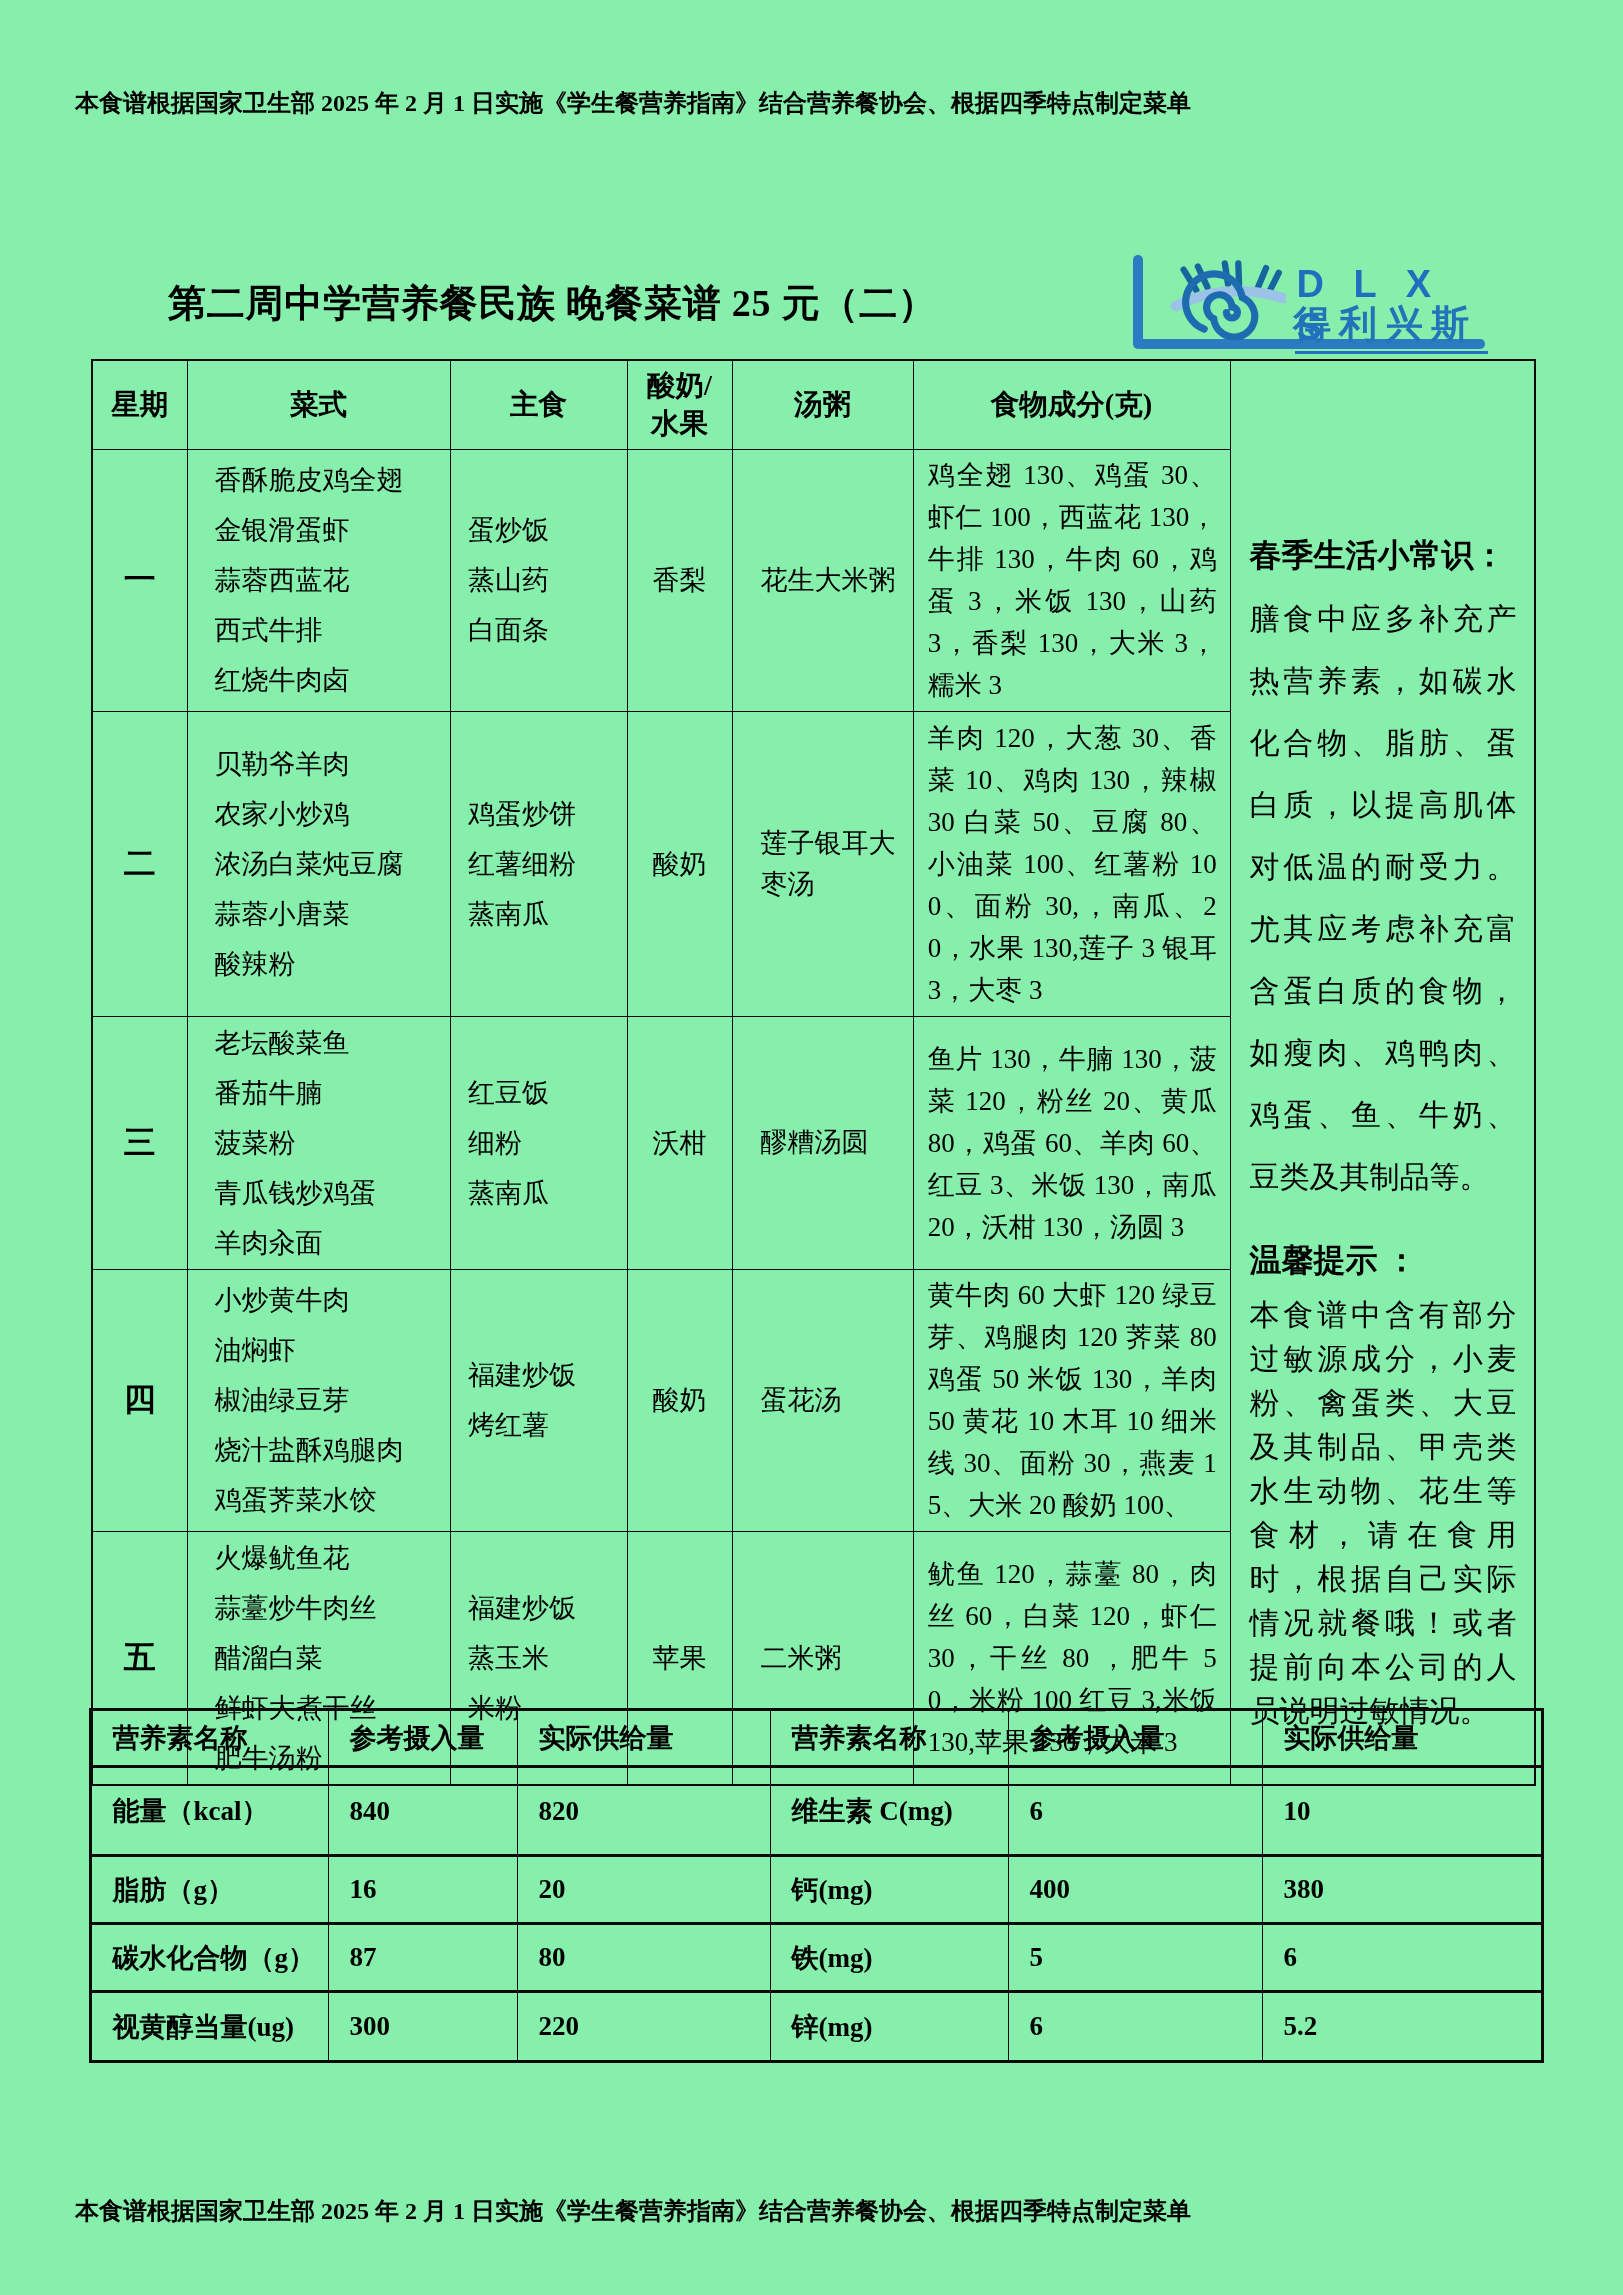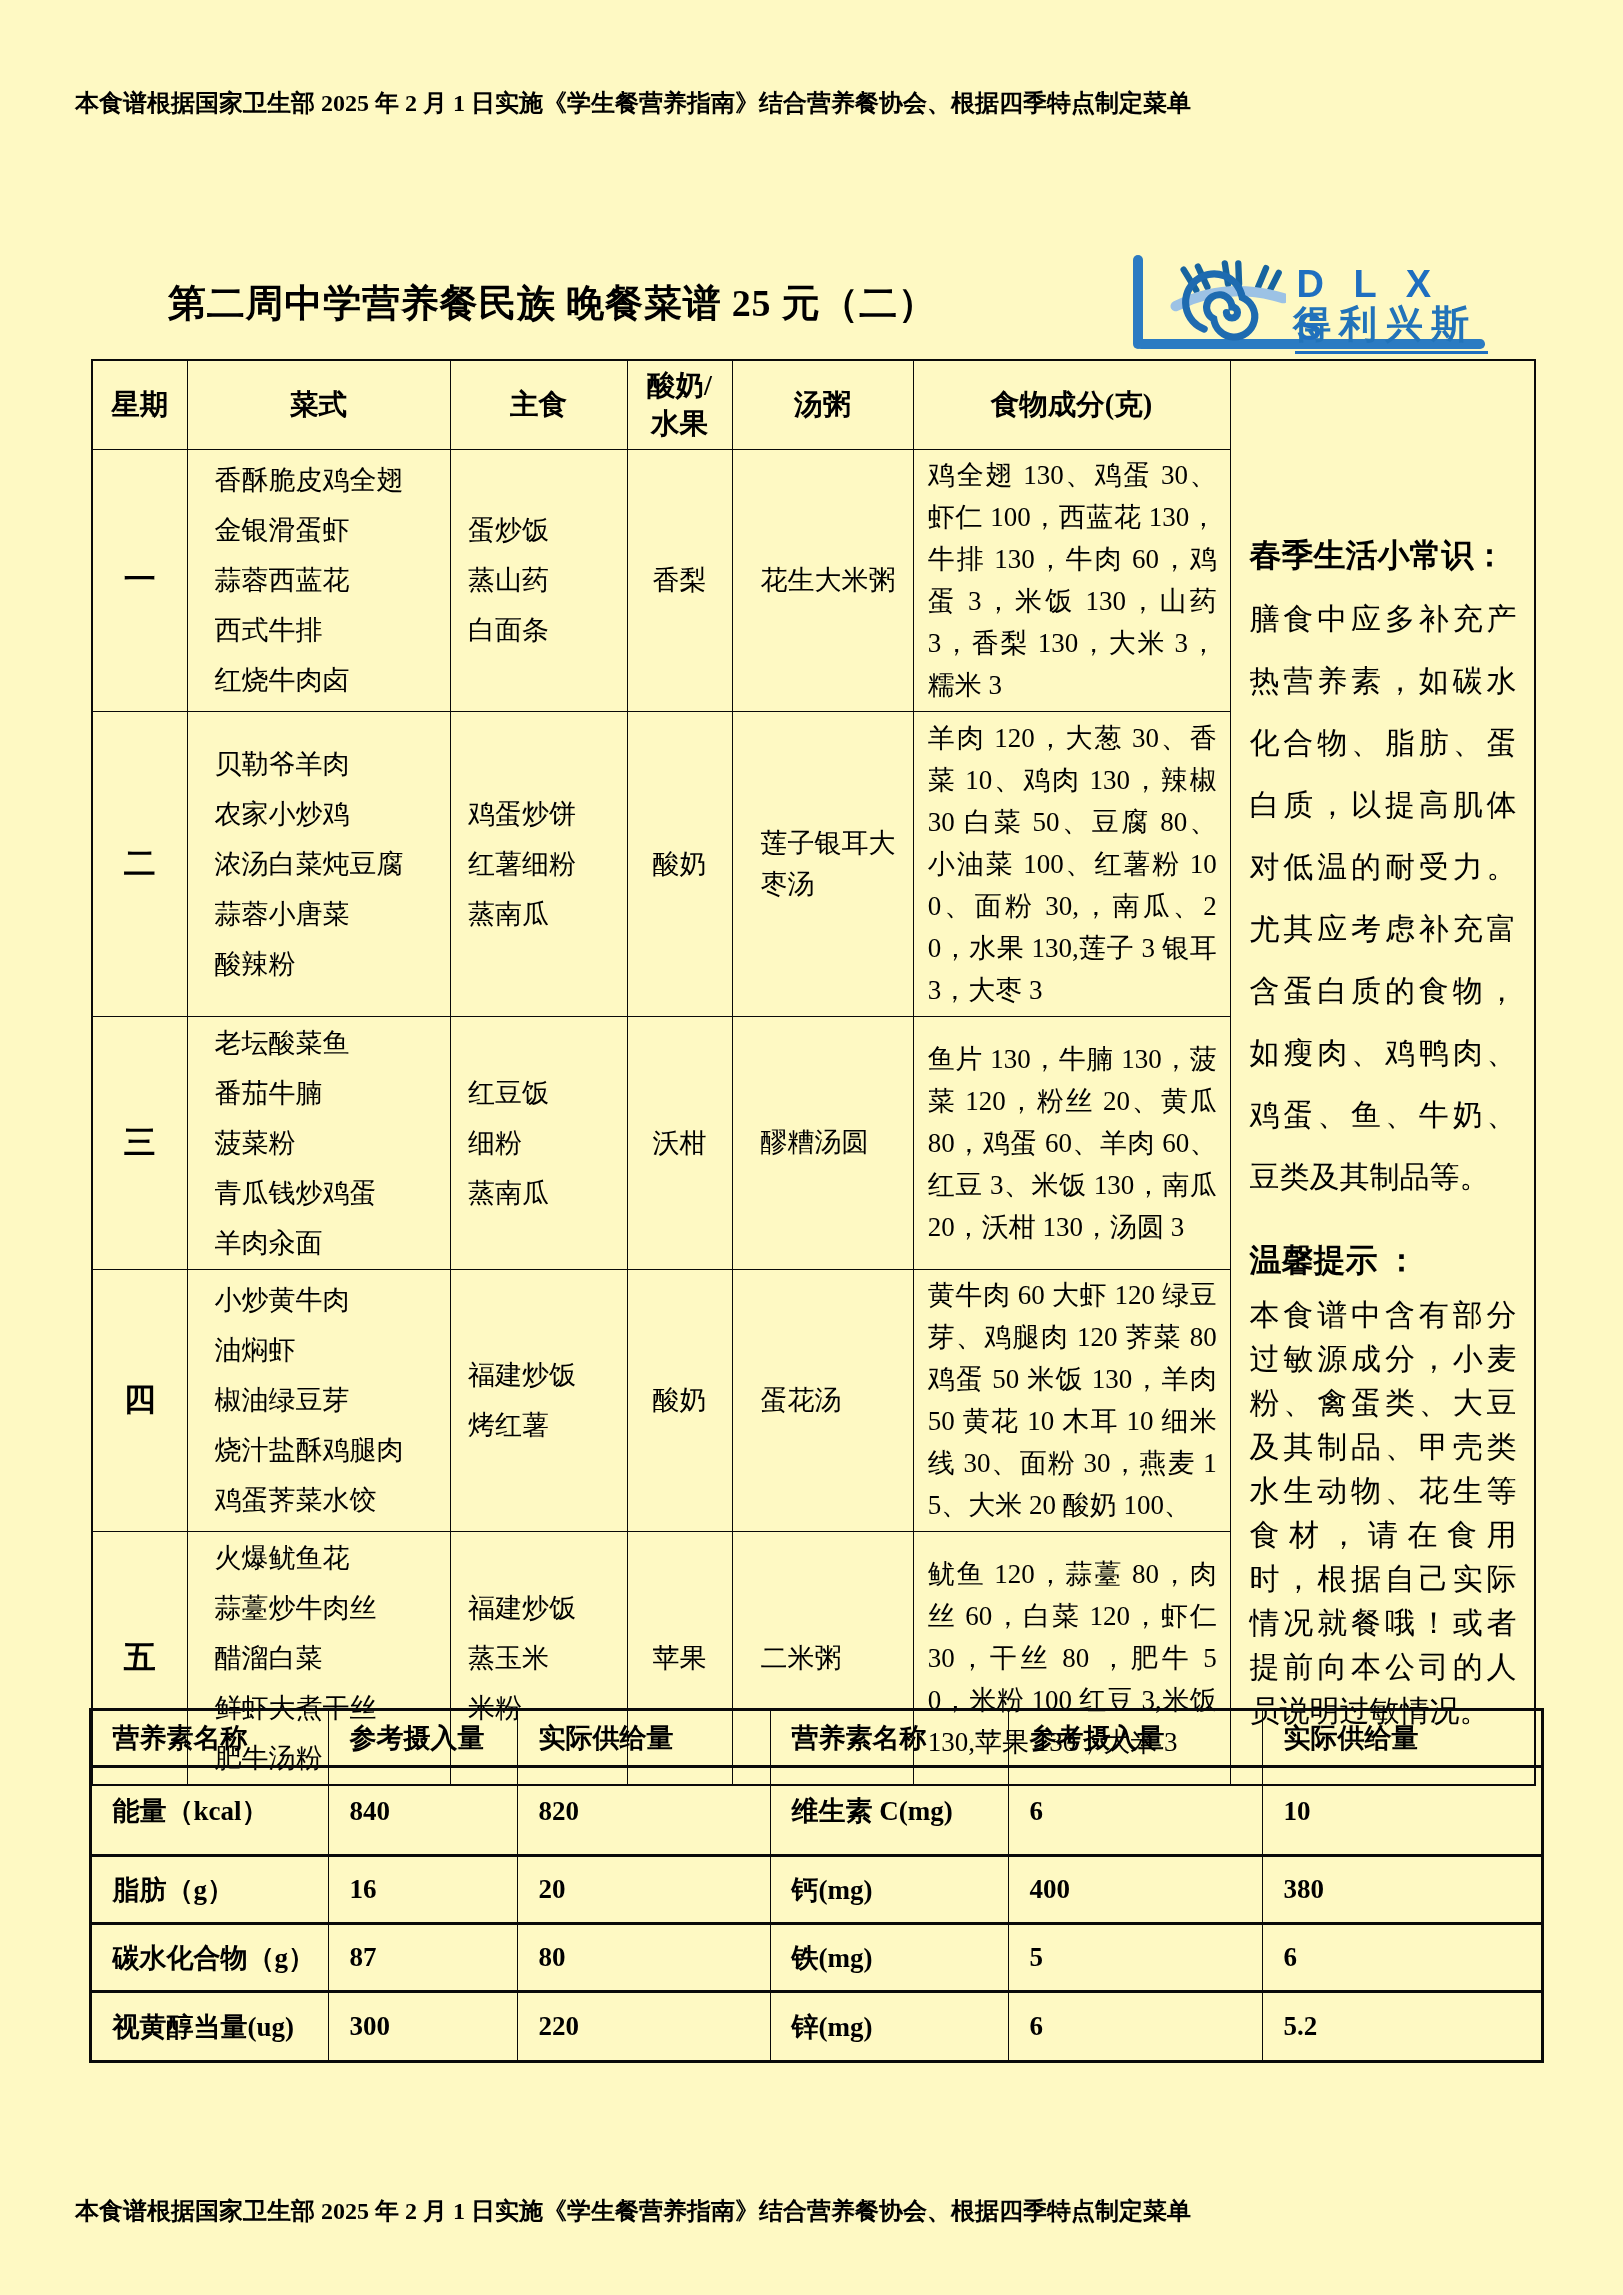--- a/index.html
+++ b/index.html
@@ -1,16 +1,16 @@
 <!DOCTYPE html>
 <html style="font-size:12.7px"><head>
 <meta charset="utf-8">
 <style>
   html,body{margin:0;padding:0;background:#ffffff;}
-  .page{position:relative;width:1623px;height:2295px;background:#fef9c3;
+  .page{position:relative;width:1623px;height:2295px;background:#86efac;
         font-family:"Liberation Serif","DejaVu Serif",serif;color:#000;overflow:hidden;}
 
   .top-note{position:absolute;left:75px;top:86px;width:1474px;
             font-size:24px;font-weight:700;line-height:35px;}
   .footer-note{position:absolute;left:75px;top:2194px;width:1474px;
             font-size:24px;font-weight:700;line-height:35px;}
 
   .page-title{position:absolute;left:168px;top:279px;width:951px;
               font-size:38px;font-weight:700;line-height:49px;letter-spacing:0.8px;}
 

